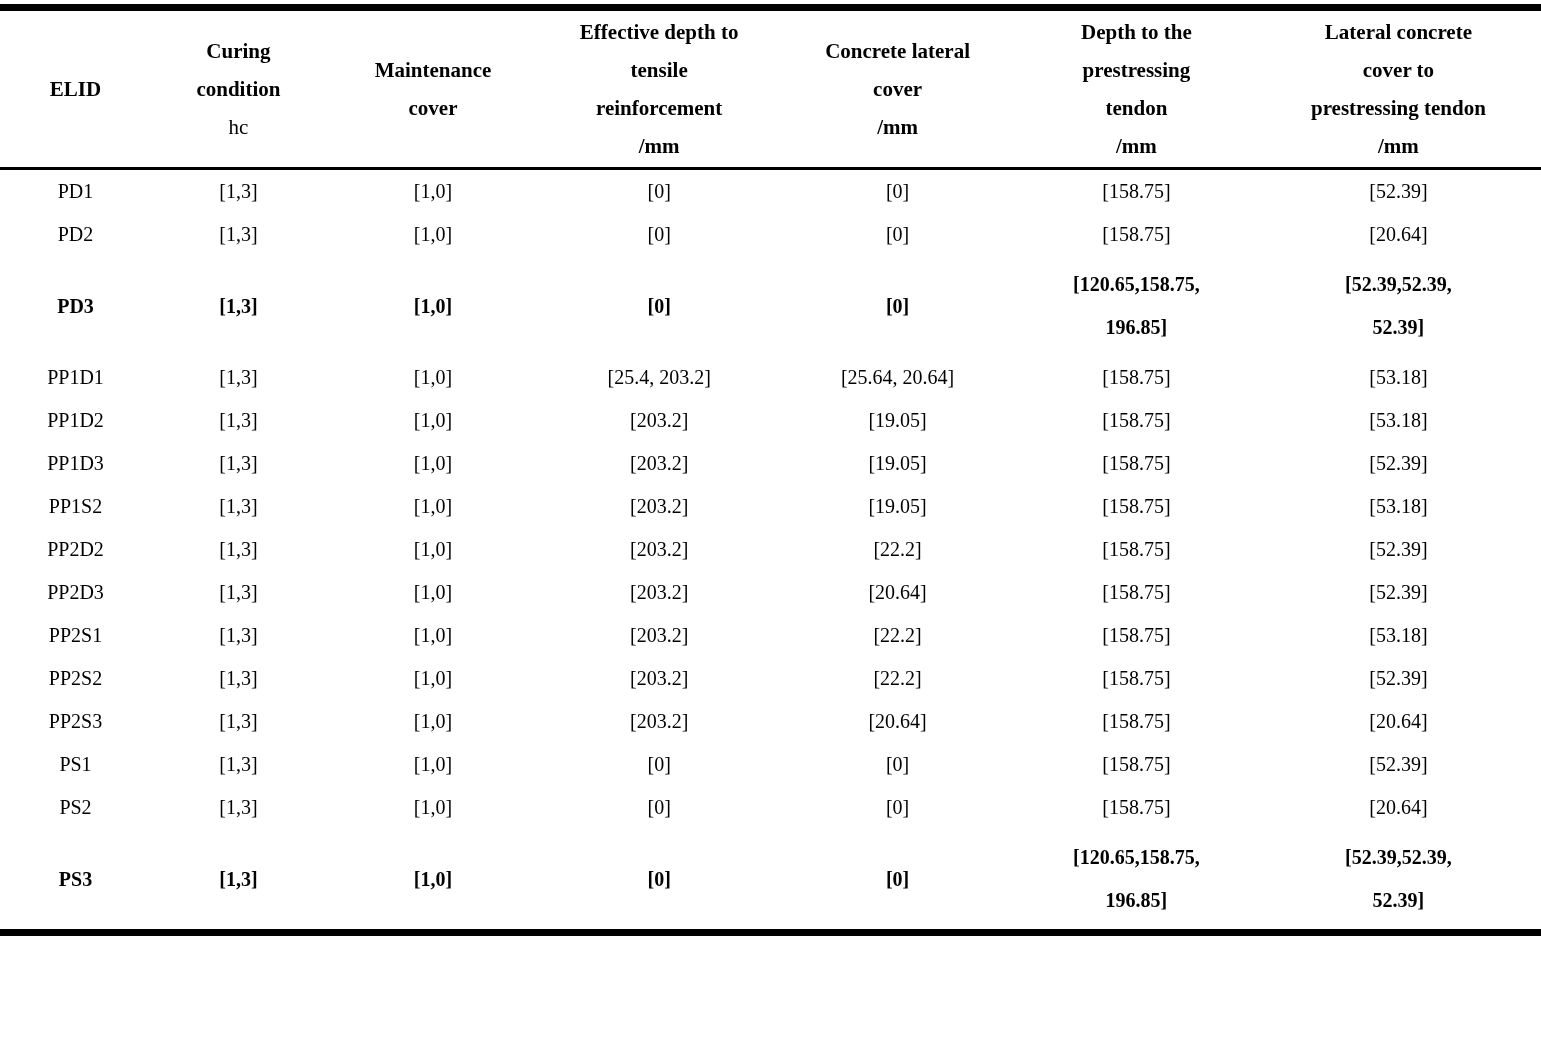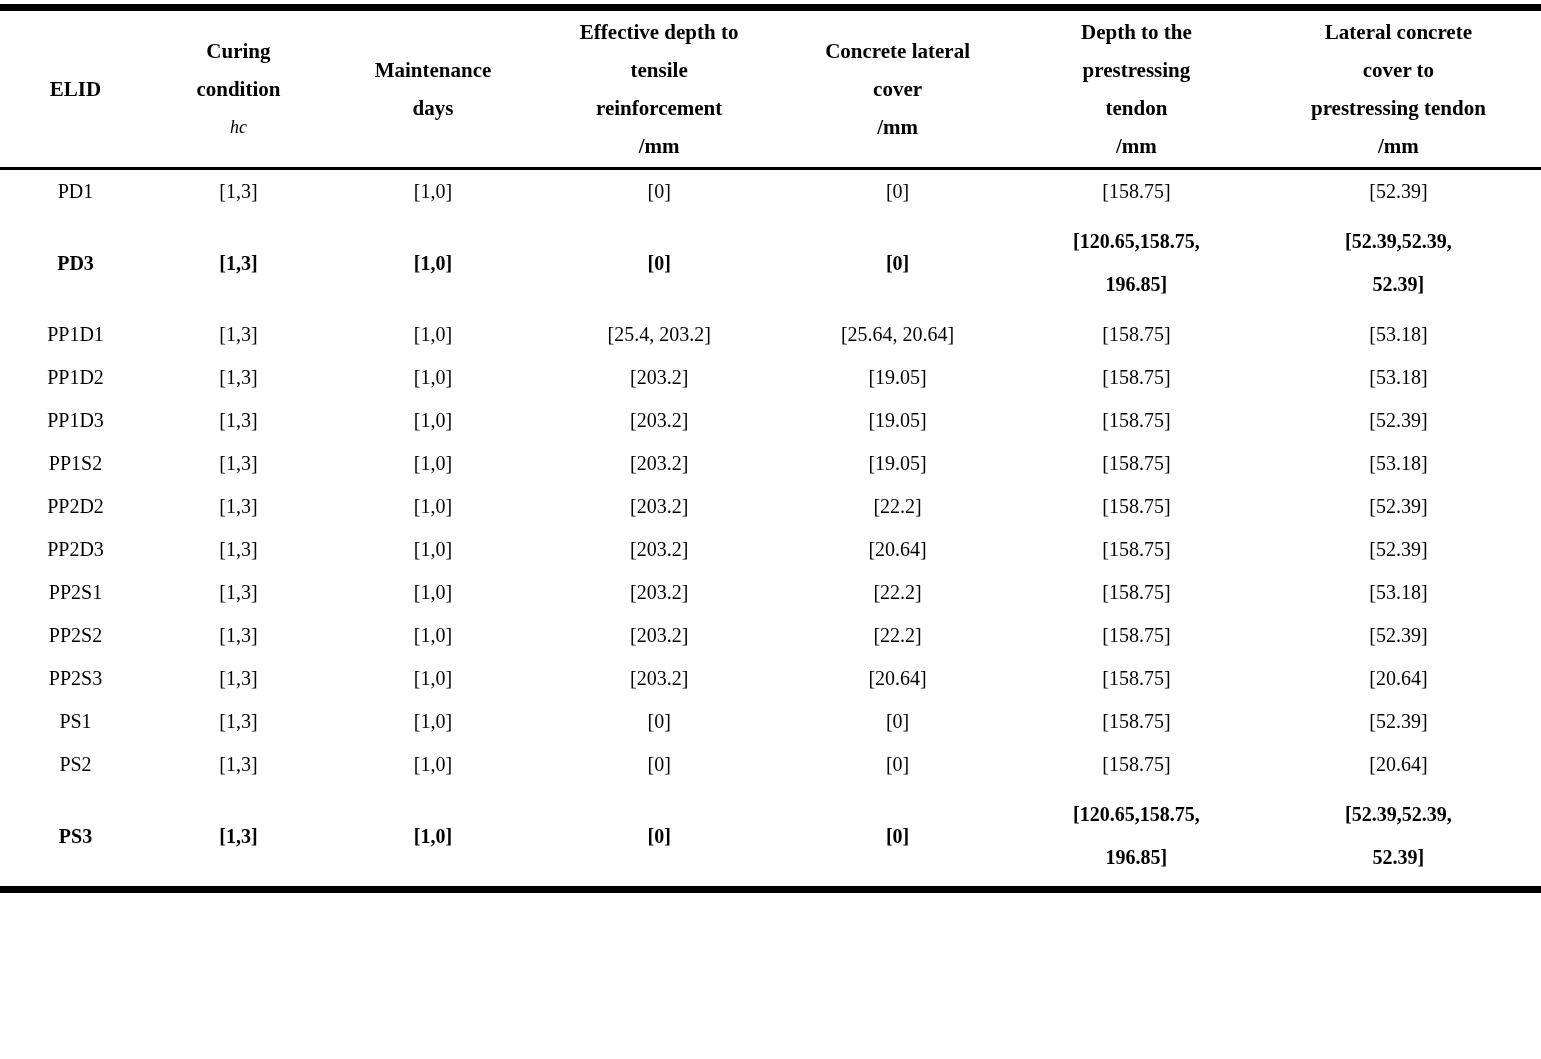--- a/index.html
+++ b/index.html
@@ -31,23 +31,22 @@
     text-align: center;
     padding: 2px 4px;
     border-bottom: 3px solid #000000;
   }
   .h-label {
     display: block;
     white-space: pre-line;
   }
   .h-sub {
     display: block;
-    font-style: italic;
     font-weight: normal;
-    font-size: 18px;
+    font-size: 21px;
     line-height: 38px;
   }
   .h-unit {
     display: block;
   }
   tbody td {
     font-size: 20px;
     line-height: 43px;
     text-align: center;
     vertical-align: middle;
@@ -81,21 +80,21 @@
 
         </th>
         <th>
           <span class="h-label">Curing
 condition</span>
           <span class="h-sub hide-if-empty">hc</span>
 
         </th>
         <th>
           <span class="h-label">Maintenance
-days</span>
+cover</span>
 
         </th>
         <th>
           <span class="h-label">Effective depth to
 tensile
 reinforcement</span>
 
           <span class="h-unit hide-if-empty">/mm</span>
         </th>
         <th>
@@ -122,20 +121,29 @@
     </thead>
     <tbody>
         <tr>
           <td>PD1</td>
           <td>[1,3]</td>
           <td>[1,0]</td>
           <td>[0]</td>
           <td>[0]</td>
           <td>[158.75]</td>
           <td>[52.39]</td>
+        </tr>
+        <tr>
+          <td>PD2</td>
+          <td>[1,3]</td>
+          <td>[1,0]</td>
+          <td>[0]</td>
+          <td>[0]</td>
+          <td>[158.75]</td>
+          <td>[20.64]</td>
         </tr>
         <tr class="multiline">
           <td>PD3</td>
           <td>[1,3]</td>
           <td>[1,0]</td>
           <td>[0]</td>
           <td>[0]</td>
           <td>[120.65,158.75,
 196.85]</td>
           <td>[52.39,52.39,

